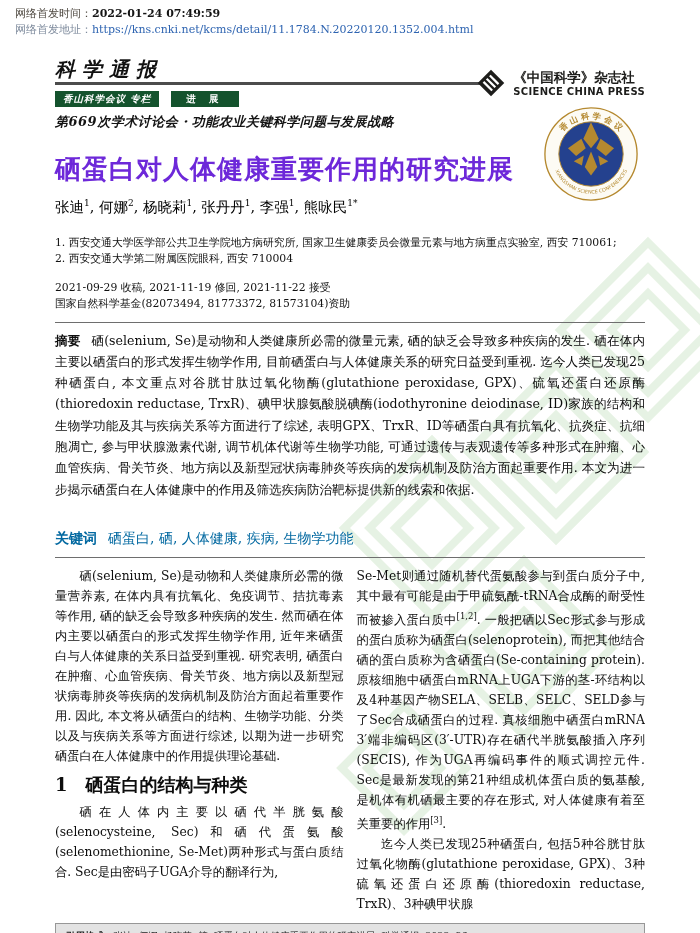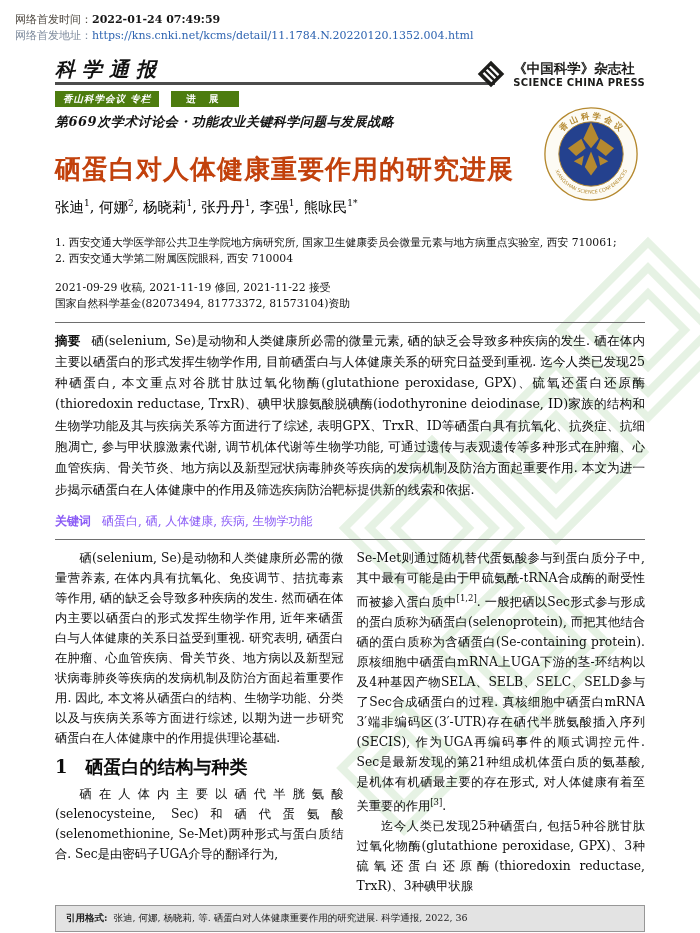--- a/index.html
+++ b/index.html
@@ -3,53 +3,53 @@
 <meta charset="utf-8">
 <style>
   html,body{margin:0;padding:0;background:#888;}
   .page{
     position:relative;width:700px;height:933px;margin:0 auto;background:#ffffff;
     font-family:"DejaVu Serif","Liberation Serif",serif;color:#1a1a1a;overflow:hidden;
   }
   
   .watermark{position:absolute;inset:0;z-index:0;pointer-events:none;}
   
-  .prefix{position:absolute;top:12px;left:15px;z-index:2;font-size:11px;line-height:16px;}
+  .prefix{position:absolute;top:6px;left:15px;z-index:2;font-size:11px;line-height:16px;}
   .prefix .lbl1{color:#4d473f;}
   .prefix .val1{color:#151515;font-weight:600;}
   .prefix .lbl2{color:#7d8a9c;}
   .prefix a{color:#2e64b1;text-decoration:none;}
   
   .content{position:relative;z-index:1;margin:58px 55px 0 55px;}
   .masthead{position:relative;}
   .mast-left{width:458px;}
   .journal-logo{font-size:20px;font-weight:bold;font-style:italic;letter-spacing:7px;color:#111;line-height:23px;}
   .logo-rule{height:2.5px;background:#4c4c4c;width:440px;margin-top:1px;}
   .badges{display:flex;gap:12px;margin-top:6px;}
-  .badge{background:#4d7c0f;color:#fff;font-size:9.5px;line-height:12px;padding:2px 8px;font-weight:bold;text-align:right;}
+  .badge{background:#14532d;color:#fff;font-size:9.5px;line-height:12px;padding:2px 8px;font-weight:bold;text-align:right;}
   .badge.cal{font-style:italic;letter-spacing:1px;}
   .badge.wide{letter-spacing:5px;padding:2px 15px;}
   .conf-line{margin-top:6px;font-size:13px;font-weight:bold;font-style:italic;letter-spacing:0.5px;color:#141414;}
-  .press{position:absolute;right:0;top:1px;display:flex;align-items:center;gap:7px;}
+  .press{position:absolute;right:0;top:10px;display:flex;align-items:center;gap:7px;}
   .press-names{display:flex;flex-direction:column;}
   .press-cn{font-size:13.5px;font-weight:bold;color:#1d1d1b;line-height:16px;}
   .press-en{font-size:10px;font-weight:bold;font-family:"DejaVu Sans","Liberation Sans",sans-serif;color:#1d1d1b;letter-spacing:0.3px;line-height:13px;}
   .seal{position:absolute;right:6px;top:48px;width:96px;height:96px;}
   
-  .title{margin-top:22px;width:480px;font-size:26px;font-weight:bold;letter-spacing:1px;color:#c2410c;line-height:32px;}
+  .title{margin-top:22px;width:480px;font-size:26px;font-weight:bold;letter-spacing:1px;color:#6d28d9;line-height:32px;}
   .authors{margin-top:13px;font-size:14.5px;color:#000;}
   .authors sup{font-size:9px;}
   .affils{margin-top:18px;font-size:10.8px;line-height:16.5px;color:#111;}
   .contact a{color:#2e64b1;text-decoration:none;}
   .dates{margin-top:12px;font-size:10.8px;line-height:16.5px;color:#111;}
   .rule{border:none;border-top:1px solid #6e6e6e;margin:9px 0 0 0;}
   
   .abstract{margin-top:7px;font-size:12.6px;line-height:21.3px;text-align:justify;color:#0d0d0d;}
   .abstract .lab, .keywords .lab{font-weight:bold;margin-right:11px;}
-  .keywords{margin-top:13px;font-size:12px;color:#8b5cf6;}
+  .keywords{margin-top:30px;font-size:14px;color:#0369a1;}
   
   .columns{display:flex;gap:13px;margin-top:8px;}
   .col{flex:1;font-size:12.3px;line-height:20px;text-align:justify;color:#0d0d0d;}
   .col p{margin:0;}
   .col p.ind{text-indent:2em;}
   .col sup{font-size:8.5px;}
   .sec-head{font-size:18px;font-weight:bold;margin:9px 0 7px 0;text-align:left;}
   
   .citebox{margin-top:9px;border:1px solid #979797;background:#e3e3e3;padding:5px 10px 6px 10px;font-size:9.5px;line-height:13.5px;color:#222;}
   .citebox .clab{font-weight:bold;margin-right:6px;}

